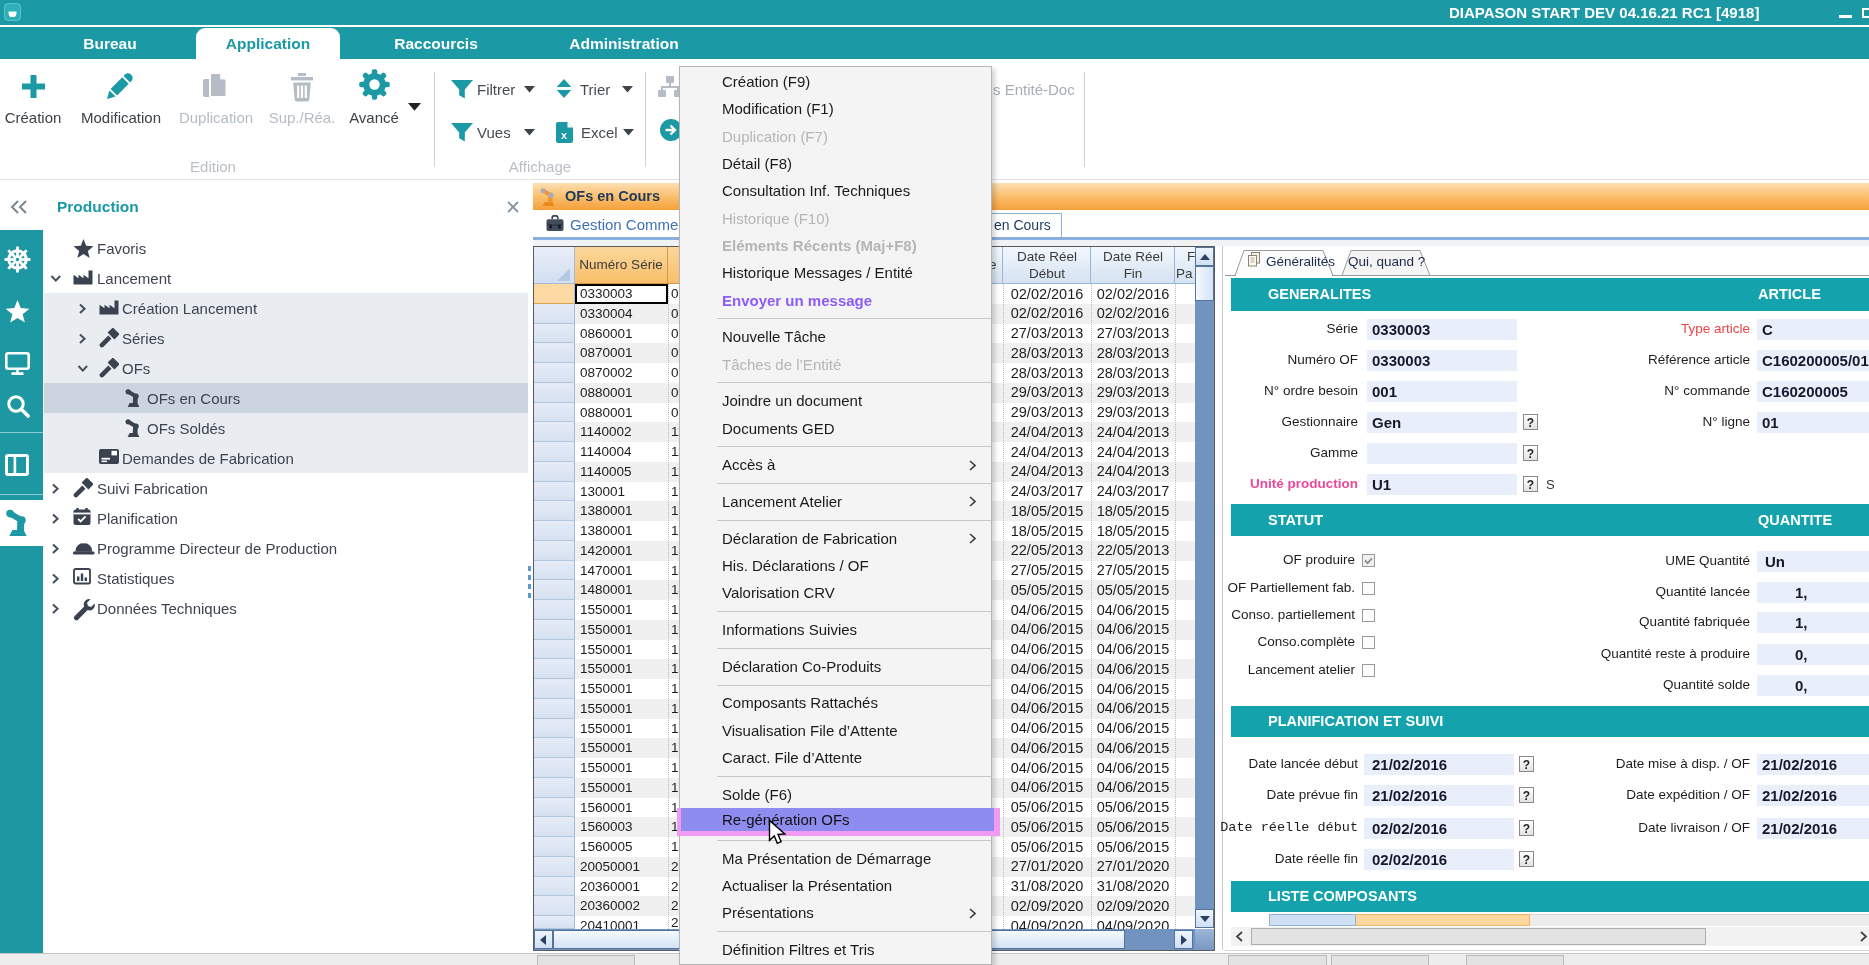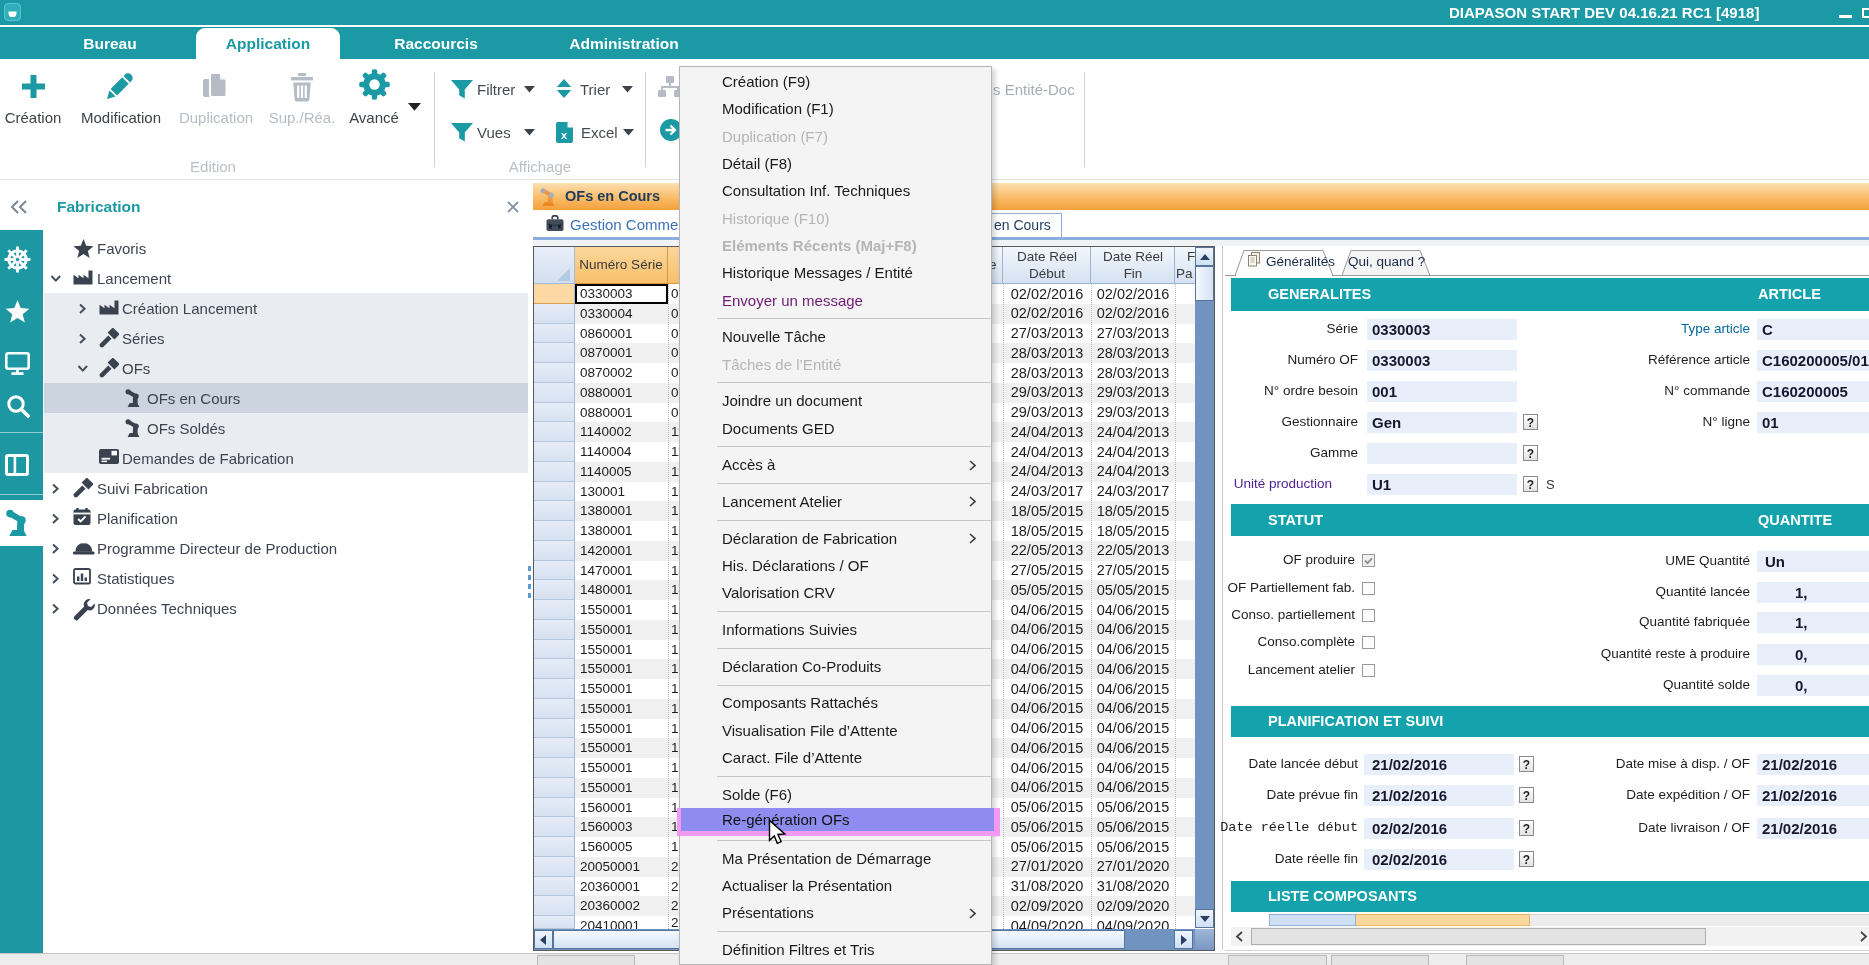--- a/index.html
+++ b/index.html
@@ -120,21 +120,21 @@
   </svg>
 <svg style="position:absolute;left:660px;top:119px" width="22" height="22" viewBox="0 0 22 22">
     <circle cx="11" cy="11" r="11" fill="#1b99a4"></circle>
     <path d="M5.5 11h9.5M10.5 6.5L15 11l-4.5 4.5" stroke="#fff" stroke-width="2.3" fill="none"></path>
   </svg>
 <div style="position:absolute;left:993px;top:78.5px;height:21px;line-height:21px;font-size:15px;color:#a6adb5;font-weight:normal;white-space:nowrap;">s Entité-Doc</div>
 <div style="position:absolute;left:1084px;top:72px;width:1px;height:95px;background:#cdd2d8"></div>
 <svg style="position:absolute;left:10px;top:200px" width="18" height="14" viewBox="0 0 18 14">
     <path d="M8 1L2 7l6 6M16 1l-6 6 6 6" stroke="#7b8894" stroke-width="2" fill="none"></path>
   </svg>
-<div style="position:absolute;left:57px;top:196.25px;height:21px;line-height:21px;font-size:15.5px;color:#1b99a4;font-weight:bold;white-space:nowrap;">Fabrication</div>
+<div style="position:absolute;left:57px;top:196.25px;height:21px;line-height:21px;font-size:15.5px;color:#1b99a4;font-weight:bold;white-space:nowrap;">Production</div>
 <svg style="position:absolute;left:506px;top:200px" width="14" height="14" viewBox="0 0 14 14">
     <path d="M2 2l10 10M12 2L2 12" stroke="#8494a2" stroke-width="1.8" fill="none"></path>
   </svg>
 <div style="position:absolute;left:0;top:230px;width:43px;height:725px;background:#1d97a1"></div>
 <svg style="position:absolute;left:4px;top:246px" width="27" height="27" viewBox="0 0 27 27">
     <circle cx="13.5" cy="13.5" r="8.7" stroke="#fff" stroke-width="3" fill="none"></circle>
     <path d="M16.7 13.5L26.5 13.5" stroke="#fff" stroke-width="2.8"></path>
     <path d="M15.8 15.8L22.7 22.7" stroke="#fff" stroke-width="2.8"></path>
     <path d="M13.5 16.7L13.5 26.5" stroke="#fff" stroke-width="2.8"></path>
     <path d="M11.2 15.8L4.3 22.7" stroke="#fff" stroke-width="2.8"></path>
@@ -700,26 +700,26 @@
 <div style="position:absolute;right:511px;top:381.25px;height:19px;line-height:19px;font-size:13.5px;color:#1d1d1d;font-weight:normal;white-space:nowrap;">N° ordre besoin</div>
 <div style="position:absolute;left:1367px;top:380.5px;width:150px;height:21px;background:#e9effa"></div>
 <div style="position:absolute;left:1372px;top:380.5px;height:21px;line-height:21px;font-size:15px;color:#17172e;font-weight:bold;white-space:nowrap;">001</div>
 <div style="position:absolute;right:511px;top:412.25px;height:19px;line-height:19px;font-size:13.5px;color:#1d1d1d;font-weight:normal;white-space:nowrap;">Gestionnaire</div>
 <div style="position:absolute;left:1367px;top:411.5px;width:150px;height:21px;background:#e9effa"></div>
 <div style="position:absolute;left:1372px;top:411.5px;height:21px;line-height:21px;font-size:15px;color:#17172e;font-weight:bold;white-space:nowrap;">Gen</div>
 <div style="position:absolute;left:1523px;top:413.5px;width:15px;height:16px;background:linear-gradient(#ffffff,#e3e3e3);border:1px solid #8a8a8a;font-size:12px;font-weight:bold;color:#222;text-align:center;line-height:16px">?</div>
 <div style="position:absolute;right:511px;top:443.25px;height:19px;line-height:19px;font-size:13.5px;color:#1d1d1d;font-weight:normal;white-space:nowrap;">Gamme</div>
 <div style="position:absolute;left:1367px;top:442.5px;width:150px;height:21px;background:#e9effa"></div>
 <div style="position:absolute;left:1523px;top:444.5px;width:15px;height:16px;background:linear-gradient(#ffffff,#e3e3e3);border:1px solid #8a8a8a;font-size:12px;font-weight:bold;color:#222;text-align:center;line-height:16px">?</div>
-<div style="position:absolute;right:537px;top:474.25px;height:19px;line-height:19px;font-size:13.5px;color:#4c1d95;font-weight:normal;white-space:nowrap;">Unité production</div>
+<div style="position:absolute;right:511px;top:474.25px;height:19px;line-height:19px;font-size:13.5px;color:#ec4899;font-weight:bold;white-space:nowrap;">Unité production</div>
 <div style="position:absolute;left:1367px;top:473.5px;width:150px;height:21px;background:#e9effa"></div>
 <div style="position:absolute;left:1372px;top:473.5px;height:21px;line-height:21px;font-size:15px;color:#17172e;font-weight:bold;white-space:nowrap;">U1</div>
 <div style="position:absolute;left:1523px;top:475.5px;width:15px;height:16px;background:linear-gradient(#ffffff,#e3e3e3);border:1px solid #8a8a8a;font-size:12px;font-weight:bold;color:#222;text-align:center;line-height:16px">?</div>
 <div style="position:absolute;left:1546px;top:474.5px;height:19px;line-height:19px;font-size:13px;color:#333;font-weight:normal;white-space:nowrap;">S</div>
-<div style="position:absolute;right:119px;top:319.25px;height:19px;line-height:19px;font-size:13.5px;color:#0369a1;font-weight:normal;white-space:nowrap;">Type article</div>
+<div style="position:absolute;right:119px;top:319.25px;height:19px;line-height:19px;font-size:13.5px;color:#ef4444;font-weight:normal;white-space:nowrap;">Type article</div>
 <div style="position:absolute;left:1757px;top:318.5px;width:112px;height:21px;background:#e9effa"></div>
 <div style="position:absolute;left:1762px;top:318.5px;height:21px;line-height:21px;font-size:15px;color:#17172e;font-weight:bold;white-space:nowrap;">C</div>
 <div style="position:absolute;right:119px;top:350.25px;height:19px;line-height:19px;font-size:13.5px;color:#1d1d1d;font-weight:normal;white-space:nowrap;">Référence article</div>
 <div style="position:absolute;left:1757px;top:349.5px;width:112px;height:21px;background:#e9effa"></div>
 <div style="position:absolute;left:1762px;top:349.5px;height:21px;line-height:21px;font-size:15px;color:#17172e;font-weight:bold;white-space:nowrap;">C160200005/01</div>
 <div style="position:absolute;right:119px;top:381.25px;height:19px;line-height:19px;font-size:13.5px;color:#1d1d1d;font-weight:normal;white-space:nowrap;">N° commande</div>
 <div style="position:absolute;left:1757px;top:380.5px;width:112px;height:21px;background:#e9effa"></div>
 <div style="position:absolute;left:1762px;top:380.5px;height:21px;line-height:21px;font-size:15px;color:#17172e;font-weight:bold;white-space:nowrap;">C160200005</div>
 <div style="position:absolute;right:119px;top:412.25px;height:19px;line-height:19px;font-size:13.5px;color:#1d1d1d;font-weight:normal;white-space:nowrap;">N° ligne</div>
 <div style="position:absolute;left:1757px;top:411.5px;width:112px;height:21px;background:#e9effa"></div>
@@ -803,21 +803,21 @@
 <div style="position:absolute;left:1466px;top:955px;width:98px;height:12px;background:#e3e3e3;border:1px solid #b9b9b9"></div>
 <div style="position:absolute;left:679px;top:66px;width:313px;height:899px;background:#f4f4f4;border:1px solid #b5b5b5;box-shadow:3px 3px 5px rgba(0,0,0,0.18)"></div>
 <div style="position:absolute;left:722px;top:71.15px;height:21px;line-height:21px;font-size:15px;color:#1a1a1a;font-weight:normal;white-space:nowrap;">Création (F9)</div>
 <div style="position:absolute;left:722px;top:98.45px;height:21px;line-height:21px;font-size:15px;color:#1a1a1a;font-weight:normal;white-space:nowrap;">Modification (F1)</div>
 <div style="position:absolute;left:722px;top:125.75px;height:21px;line-height:21px;font-size:15px;color:#b5b5b5;font-weight:normal;white-space:nowrap;">Duplication (F7)</div>
 <div style="position:absolute;left:722px;top:153.05px;height:21px;line-height:21px;font-size:15px;color:#1a1a1a;font-weight:normal;white-space:nowrap;">Détail (F8)</div>
 <div style="position:absolute;left:722px;top:180.35px;height:21px;line-height:21px;font-size:15px;color:#1a1a1a;font-weight:normal;white-space:nowrap;">Consultation Inf. Techniques</div>
 <div style="position:absolute;left:722px;top:207.65px;height:21px;line-height:21px;font-size:15px;color:#b5b5b5;font-weight:normal;white-space:nowrap;">Historique (F10)</div>
 <div style="position:absolute;left:722px;top:234.95px;height:21px;line-height:21px;font-size:15px;color:#b5b5b5;font-weight:bold;white-space:nowrap;">Eléments Récents (Maj+F8)</div>
 <div style="position:absolute;left:722px;top:262.25px;height:21px;line-height:21px;font-size:15px;color:#1a1a1a;font-weight:normal;white-space:nowrap;">Historique Messages / Entité</div>
-<div style="position:absolute;left:722px;top:289.55px;height:21px;line-height:21px;font-size:15px;color:#701a75;font-weight:normal;white-space:nowrap;">Envoyer un message</div>
+<div style="position:absolute;left:722px;top:289.55px;height:21px;line-height:21px;font-size:15px;color:#8b5cf6;font-weight:bold;white-space:nowrap;">Envoyer un message</div>
 <div style="position:absolute;left:717px;top:318.4px;width:274px;height:1px;background:#c8c8c8"></div>
 <div style="position:absolute;left:722px;top:326.25px;height:21px;line-height:21px;font-size:15px;color:#1a1a1a;font-weight:normal;white-space:nowrap;">Nouvelle Tâche</div>
 <div style="position:absolute;left:722px;top:353.55px;height:21px;line-height:21px;font-size:15px;color:#b5b5b5;font-weight:normal;white-space:nowrap;">Tâches de l’Entité</div>
 <div style="position:absolute;left:717px;top:382.4px;width:274px;height:1px;background:#c8c8c8"></div>
 <div style="position:absolute;left:722px;top:390.25px;height:21px;line-height:21px;font-size:15px;color:#1a1a1a;font-weight:normal;white-space:nowrap;">Joindre un document</div>
 <div style="position:absolute;left:722px;top:417.55px;height:21px;line-height:21px;font-size:15px;color:#1a1a1a;font-weight:normal;white-space:nowrap;">Documents GED</div>
 <div style="position:absolute;left:717px;top:446.4px;width:274px;height:1px;background:#c8c8c8"></div>
 <div style="position:absolute;left:722px;top:454.25px;height:21px;line-height:21px;font-size:15px;color:#1a1a1a;font-weight:normal;white-space:nowrap;">Accès à</div>
 <svg style="position:absolute;left:969px;top:459.75px" width="7" height="11" viewBox="0 0 7 11">
     <path d="M1 1l5 4.5L1 10" stroke="#3a3a3a" stroke-width="1.6" fill="none"></path>

